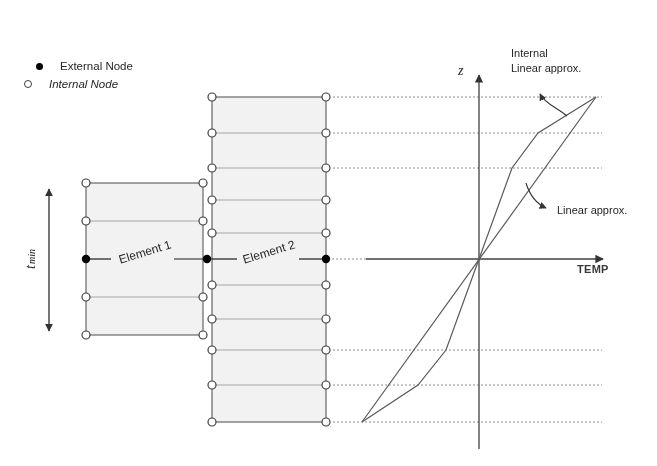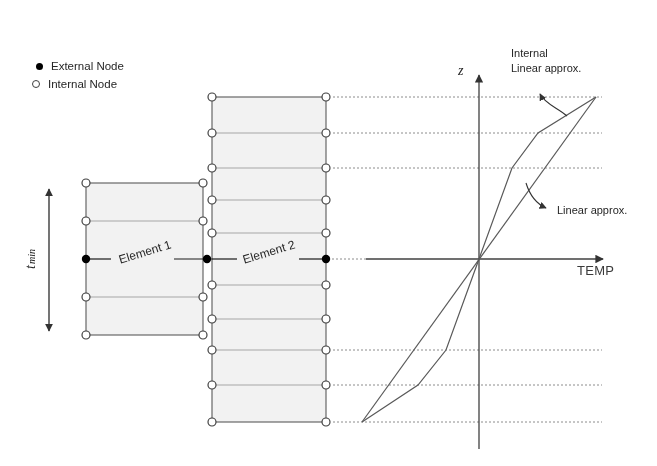--- a/index.html
+++ b/index.html
@@ -2,37 +2,37 @@
 <html><head>
 <meta charset="utf-8">
 <style>
   html,body{margin:0;padding:0;background:#ffffff;}
   #stage{
     position:relative;width:657px;height:466px;background:#ffffff;
     font-family:"Liberation Sans",sans-serif;color:#262626;overflow:hidden;
   }
   #stage svg{position:absolute;left:0;top:0;}
   .txt{position:absolute;white-space:nowrap;}
-  .legend-row{display:flex;align-items:center;gap:8px;height:16px;justify-content:center;}
+  .legend-row{display:flex;align-items:center;gap:17px;height:16px;justify-content:center;}
   .legend-dot{width:7px;height:7px;border-radius:50%;flex:0 0 auto;}
   .legend-dot.filled{background:#000;}
   .legend-dot.open{background:#fff;border:1.3px solid #404040;width:6px;height:6px;}
   .legend-label{font-size:11.5px;color:#262626;}
   .element-label{
     font-size:12px;color:#262626;width:90px;text-align:center;
     transform:rotate(-17deg);transform-origin:center;
   }
   .tmin-label{
     font-family:"Liberation Serif",serif;font-style:italic;font-size:14px;
     width:40px;height:18px;display:flex;align-items:center;justify-content:center;
     transform:rotate(-90deg);transform-origin:center;
   }
   .tmin-label .sub{font-size:10px;vertical-align:sub;margin-left:1px;}
   .z-label{font-family:"Liberation Serif",serif;font-style:italic;font-size:14px;color:#262626;}
-  .temp-label{font-size:13px;font-weight:400;color:#3a3a3a;letter-spacing:0.3px;}
+  .temp-label{font-size:11px;font-weight:700;color:#3a3a3a;letter-spacing:0.3px;}
   .annotation{font-size:11px;line-height:15px;color:#262626;}
 </style>
 </head>
 <body>
 
 <div id="stage">
 
   <svg width="657" height="466" viewBox="0 0 657 466">
     <defs>
       <marker id="arr" viewBox="0 0 10 10" refX="9" refY="5" markerWidth="6.5" markerHeight="6.5" orient="auto-start-reverse">
@@ -118,21 +118,21 @@
       <circle cx="86" cy="259" r="4.2"></circle>
       <circle cx="207" cy="259" r="4.2"></circle>
       <circle cx="326" cy="259" r="4.2"></circle>
     </g>
   </svg>
 
   <div class="txt legend-row" style="left:36px;top:58px;">
     <span class="legend-dot filled"></span>
     <span class="legend-label">External Node</span>
   </div>
-  <div class="txt legend-row" style="left:32px;top:76px;">
+  <div class="txt legend-row" style="left:24px;top:76px;font-style:italic;">
     <span class="legend-dot open"></span>
     <span class="legend-label">Internal Node</span>
   </div>
 
   <div class="txt element-label" style="left:100px;top:245px;">Element 1</div>
   <div class="txt element-label" style="left:224px;top:245px;">Element 2</div>
 
   <div class="txt tmin-label" style="left:11px;top:250px;">
     <span>t</span>
       <span class="sub">min</span>

